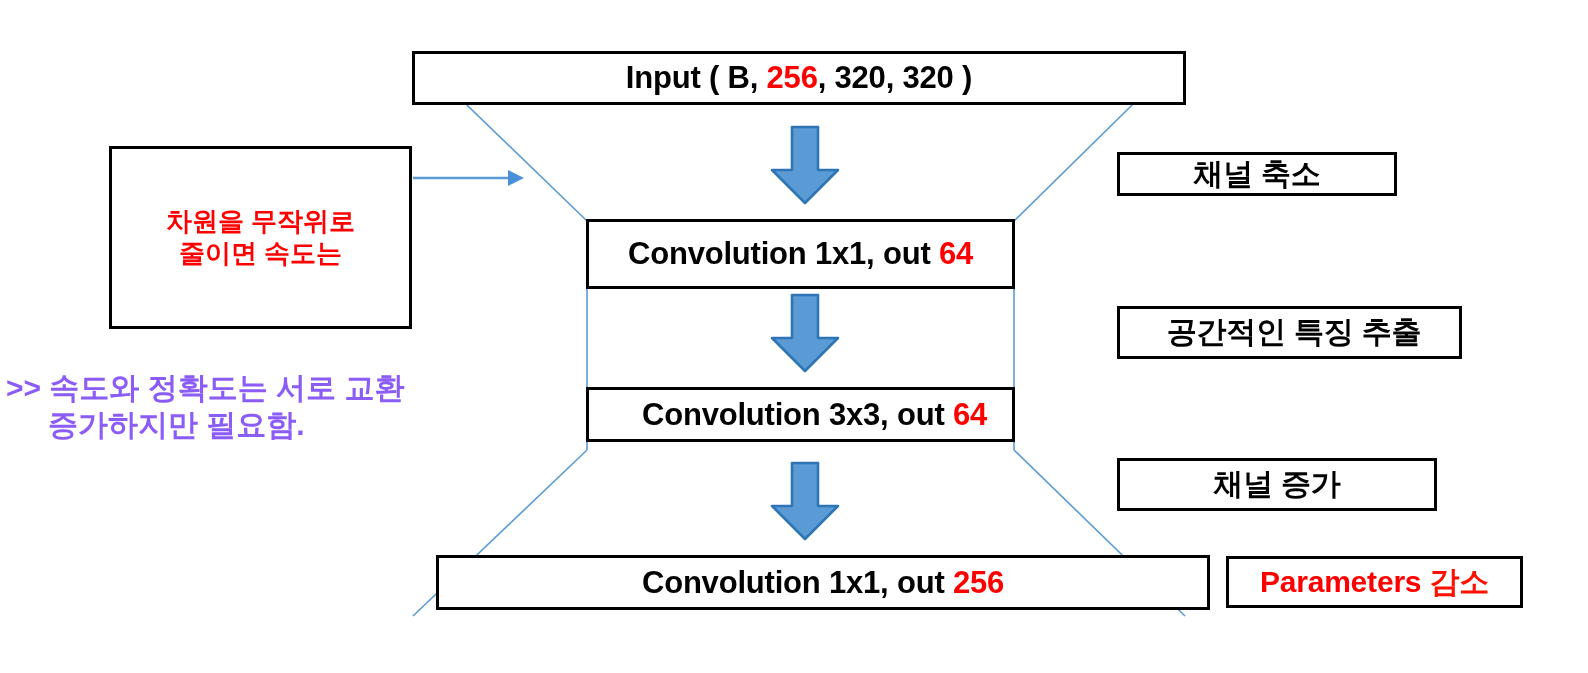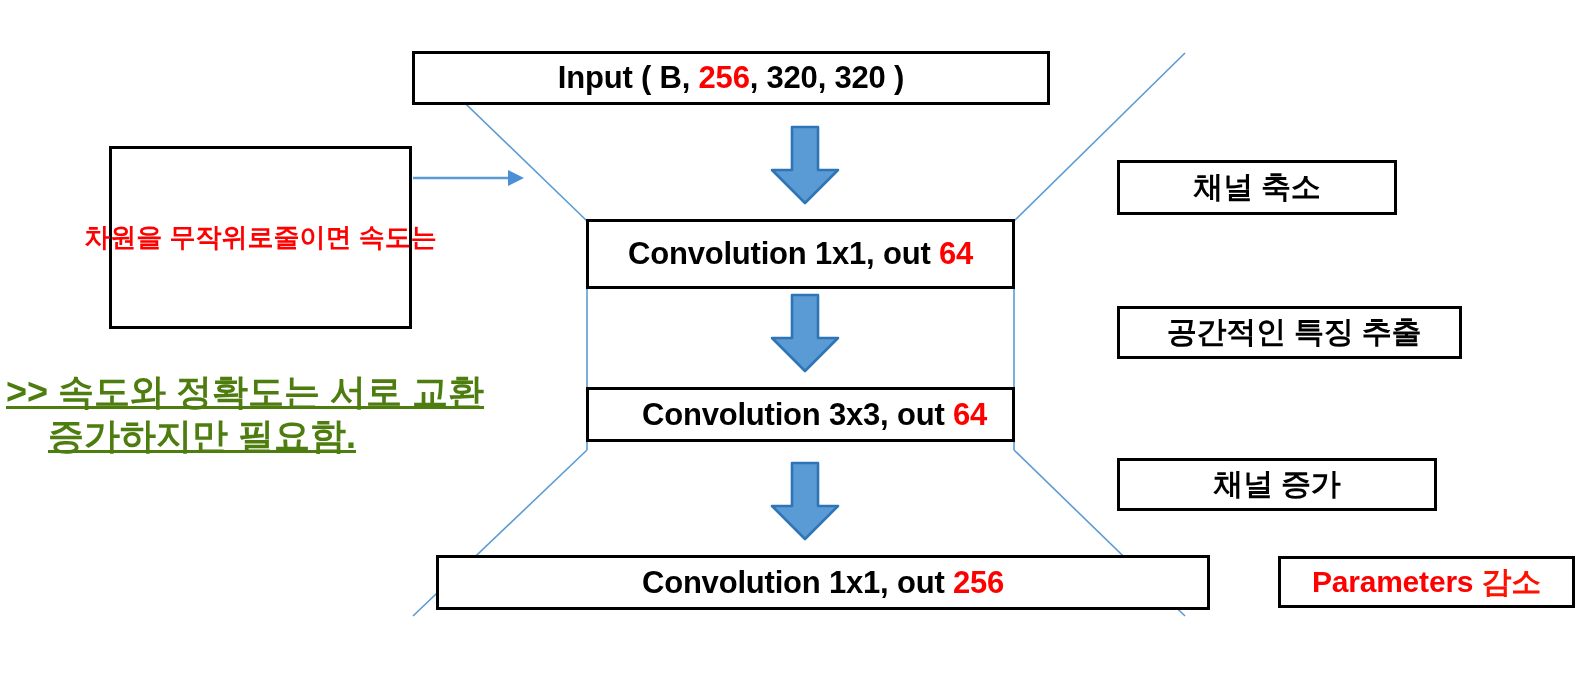--- a/index.html
+++ b/index.html
@@ -47,21 +47,21 @@
   .side-box {
     font-size: 30px;
     border-width: 3px;
   }
   .note-box {
     position: absolute;
     box-sizing: border-box;
     background: #ffffff;
     border: 3px solid #000000;
     display: flex;
-    flex-direction: row;
+    flex-direction: column;
     align-items: center;
     justify-content: center;
     color: #FF0000;
     font-weight: bold;
     font-size: 26px;
     line-height: 1.20;
     text-align: center;
     padding: 12px 6px;
   }
   .note-box .nline {
@@ -69,26 +69,25 @@
     white-space: nowrap;
   }
   .param-box {
     color: #FF1100;
   }
   .param-box .ko {
     color: #FF1100;
   }
   .free-text {
     position: absolute;
-    color: #4d7c0f;
+    color: #8b5cf6;
     font-weight: bold;
-    font-size: 36px;
+    font-size: 30px;
     line-height: 1.23;
     white-space: nowrap;
-    text-decoration: underline;
   }
   .free-text .tline {
     display: block;
   }
   .free-text .indent {
     padding-left: 42px;
   }
   .arrow-down {
     position: absolute;
     pointer-events: none;
@@ -111,21 +110,21 @@
     <line x1="587" y1="450" x2="413" y2="616" stroke="#5B9BD5" stroke-width="1.6"></line>
 
     <line x1="1014" y1="450" x2="1185" y2="616" stroke="#5B9BD5" stroke-width="1.6"></line>
 
     <g>
       <line x1="413" y1="178" x2="508" y2="178" stroke="#5B9BD5" stroke-width="2.4"></line>
       <polygon points="508,170 524,178 508,186" fill="#4A90D9"></polygon>
     </g>
   </svg>
 
-  <div class="node-box stage-box" style="left:412px; top:51px; width:638px; height:54px;">
+  <div class="node-box stage-box" style="left:412px; top:51px; width:774px; height:54px;">
     <span><span>Input ( B, </span><span class="accent">256</span><span>, 320, 320 )</span></span>
   </div>
 
   <div class="node-box stage-box" style="left:586px; top:219px; width:429px; height:70px;">
     <span><span>Convolution 1x1, out </span><span class="accent">64</span></span>
   </div>
 
   <div class="node-box stage-box" style="left:586px; top:387px; width:429px; height:55px;padding-left:28px;">
     <span><span>Convolution 3x3, out </span><span class="accent">64</span></span>
   </div>
@@ -139,33 +138,33 @@
   </svg>
 
   <svg class="arrow-down" style="left:766px; top:292px;" width="78" height="82" viewBox="0 0 78 82" xmlns="http://www.w3.org/2000/svg">
     <polygon points="26,3 52,3 52,46 72,46 39,79 6,46 26,46" fill="#5B9BD5" stroke="#2E75B6" stroke-width="2.6" stroke-linejoin="round"></polygon>
   </svg>
 
   <svg class="arrow-down" style="left:766px; top:460px;" width="78" height="82" viewBox="0 0 78 82" xmlns="http://www.w3.org/2000/svg">
     <polygon points="26,3 52,3 52,46 72,46 39,79 6,46 26,46" fill="#5B9BD5" stroke="#2E75B6" stroke-width="2.6" stroke-linejoin="round"></polygon>
   </svg>
 
-  <div class="node-box side-box" style="left:1117px; top:152px; width:280px; height:55px;margin-top:8px;">
+  <div class="node-box side-box" style="left:1117px; top:152px; width:280px; height:44px;">
     <span>채널 축소</span>
   </div>
 
   <div class="node-box side-box" style="left:1117px; top:306px; width:345px; height:53px;padding-left:9px;">
     <span>공간적인 특징 추출</span>
   </div>
 
   <div class="node-box side-box" style="left:1117px; top:458px; width:320px; height:53px;">
     <span>채널 증가</span>
   </div>
 
-  <div class="node-box side-box param-box" style="left:1278px; top:556px; width:297px; height:52px;">
+  <div class="node-box side-box param-box" style="left:1226px; top:556px; width:297px; height:52px;">
     <span><span class="accent">Parameters </span><span class="ko accent">감소</span></span>
   </div>
 
   <div class="note-box" style="left:109px; top:146px; width:303px; height:183px;">
     <span class="nline">차원을 무작위로</span>
     <span class="nline">줄이면 속도는</span>
   </div>
 
   <div class="free-text" style="left:6px; top:370px;">
     <span class="tline">&gt;&gt; 속도와 정확도는 서로 교환</span>

